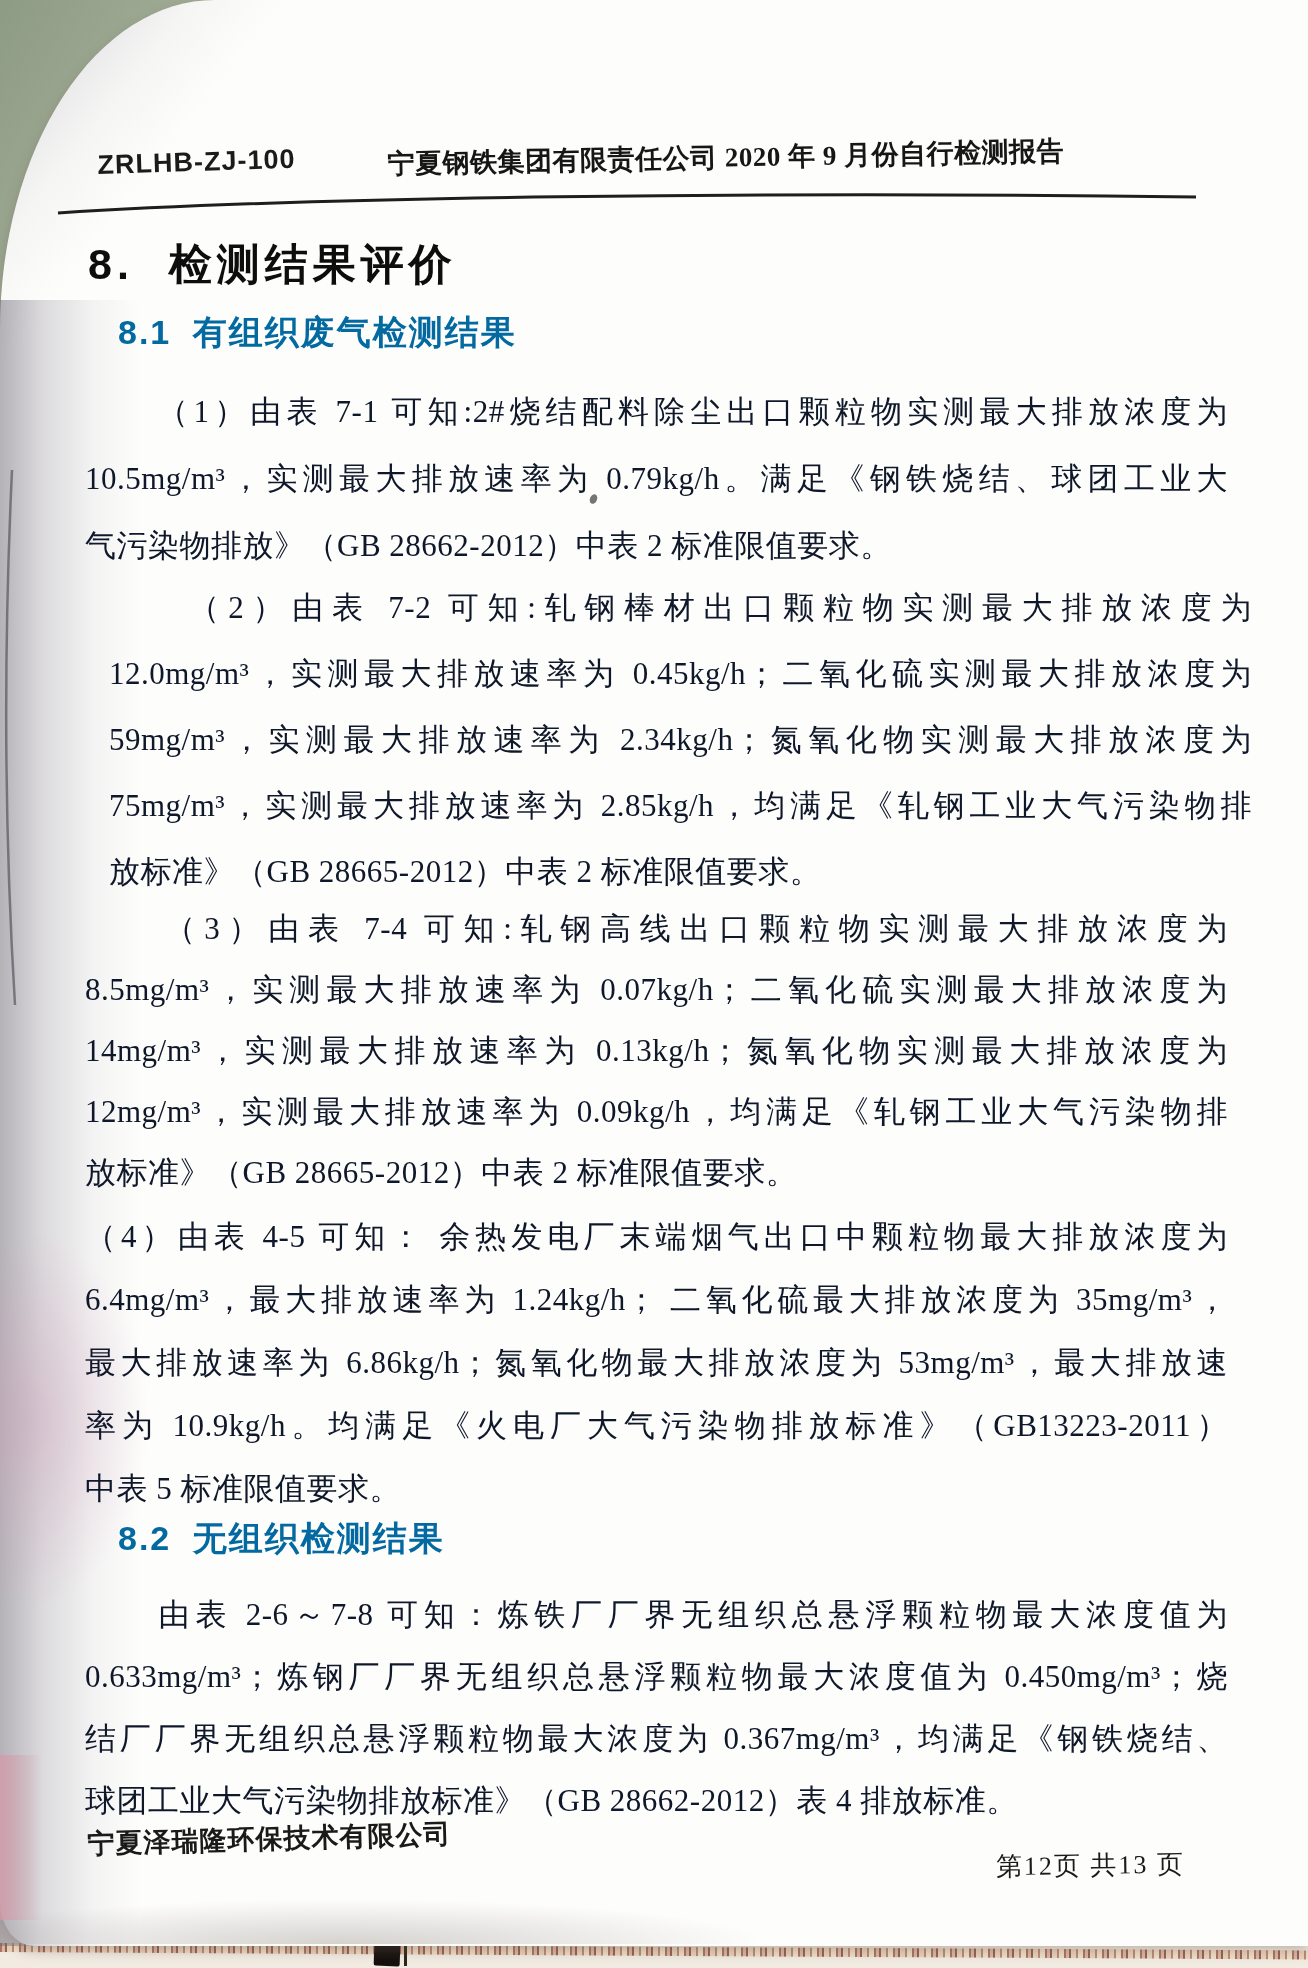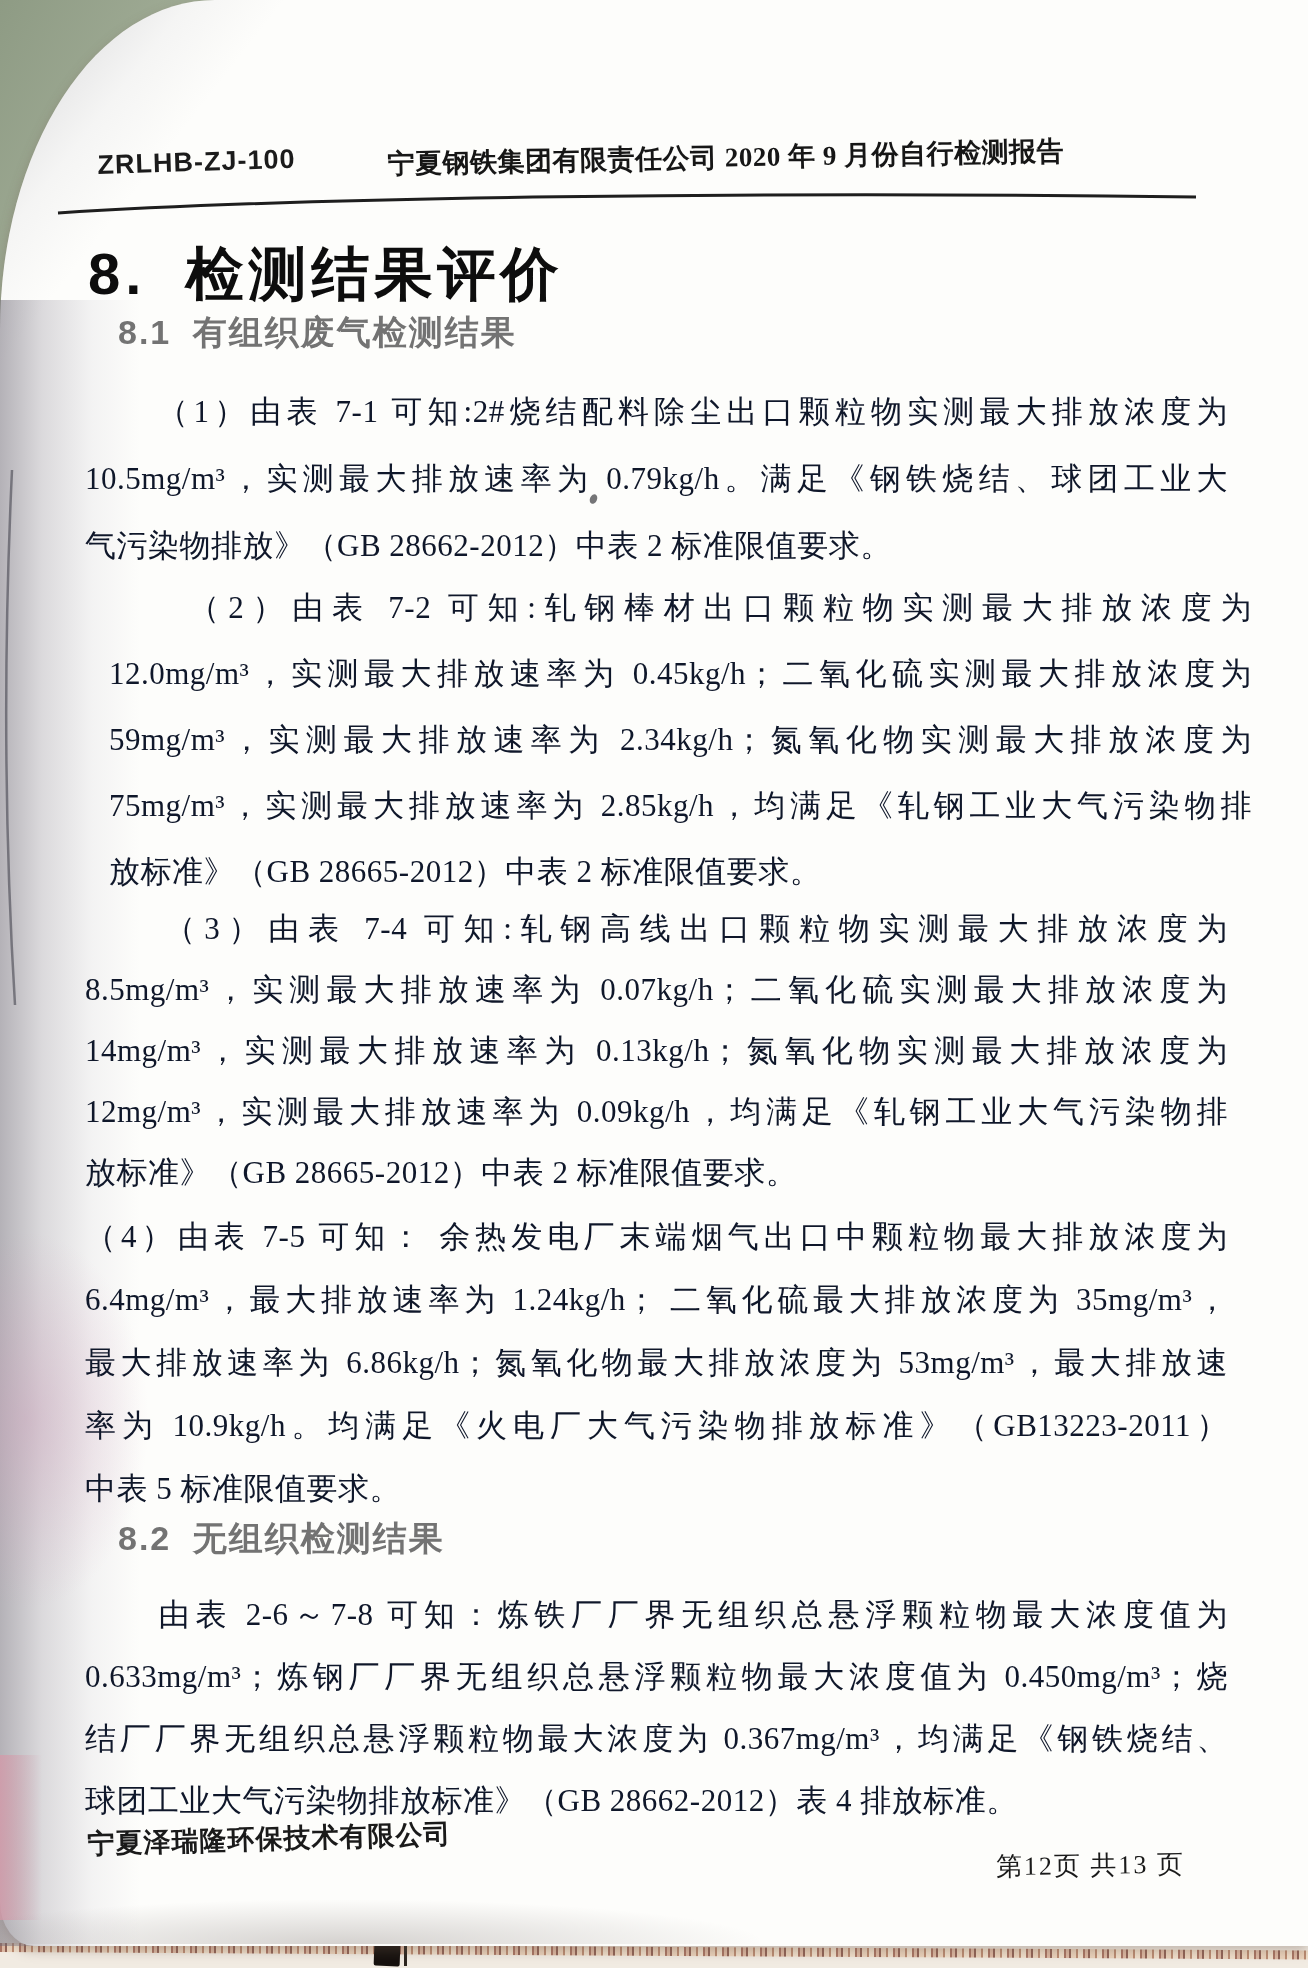--- a/index.html
+++ b/index.html
@@ -42,23 +42,23 @@
   svg.hdr-rule{position:absolute;left:50px;top:185px;}
 
   
   .hdr-code{position:absolute;left:98px;top:150px;font-size:27px;color:#1b1b1b;
     font-family:"Liberation Sans",sans-serif;font-weight:600;letter-spacing:1px;
     transform:rotate(-1.8deg);transform-origin:left bottom;}
   .hdr-title{position:absolute;left:388px;top:146px;font-size:27px;color:#161616;
     font-weight:700;letter-spacing:.5px;transform:rotate(-1.1deg);transform-origin:left bottom;}
 
   
-  .h1{position:absolute;left:88px;top:236px;font-size:58px;font-weight:700;color:#0d0d0d;
+  .h1{position:absolute;left:88px;top:236px;font-size:43px;font-weight:700;color:#0d0d0d;
     font-family:"Liberation Sans",sans-serif;letter-spacing:5px;word-spacing:18px;}
-  .h2{position:absolute;font-size:34px;font-weight:700;color:#737373;
+  .h2{position:absolute;font-size:34px;font-weight:700;color:#0369a1;
     font-family:"Liberation Sans",sans-serif;letter-spacing:2px;word-spacing:10px;}
   .h2a{left:118px;top:310px;}
   .h2b{left:118px;top:1516px;}
 
   
   .para{position:absolute;left:85px;width:1143px;color:#0f172a;font-size:31px;letter-spacing:.5px;}
   .tline{text-align:justify;text-align-last:justify;}
   .tline:last-child{text-align-last:left;}
   .p1{top:378px;line-height:67px;}
   .p2{top:575px;line-height:66px;margin-left:24px;}
@@ -119,21 +119,21 @@
         <div class="tline">放标准》（GB 28665-2012）中表 2 标准限值要求。</div>
       </div>
     <div class="para p3">
         <div class="tline">　　（3）由表 7-4 可知:轧钢高线出口颗粒物实测最大排放浓度为</div>
         <div class="tline">8.5mg/m³，实测最大排放速率为 0.07kg/h；二氧化硫实测最大排放浓度为</div>
         <div class="tline">14mg/m³，实测最大排放速率为 0.13kg/h；氮氧化物实测最大排放浓度为</div>
         <div class="tline">12mg/m³，实测最大排放速率为 0.09kg/h，均满足《轧钢工业大气污染物排</div>
         <div class="tline">放标准》（GB 28665-2012）中表 2 标准限值要求。</div>
       </div>
     <div class="para p4">
-        <div class="tline">（4）由表 7-5 可知： 余热发电厂末端烟气出口中颗粒物最大排放浓度为</div>
+        <div class="tline">（4）由表 4-5 可知： 余热发电厂末端烟气出口中颗粒物最大排放浓度为</div>
         <div class="tline">6.4mg/m³，最大排放速率为 1.24kg/h； 二氧化硫最大排放浓度为 35mg/m³，</div>
         <div class="tline">最大排放速率为 6.86kg/h；氮氧化物最大排放浓度为 53mg/m³，最大排放速</div>
         <div class="tline">率为 10.9kg/h。均满足《火电厂大气污染物排放标准》（GB13223-2011）</div>
         <div class="tline">中表 5 标准限值要求。</div>
       </div>
 
     <div class="h2 h2b">8.2 无组织检测结果</div>
 
     <div class="para p5">
         <div class="tline">　　由表 2-6～7-8 可知：炼铁厂厂界无组织总悬浮颗粒物最大浓度值为</div>

